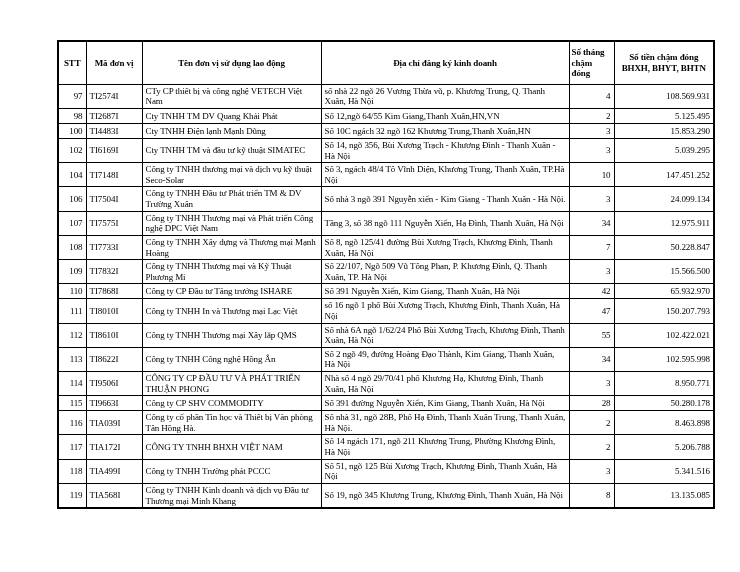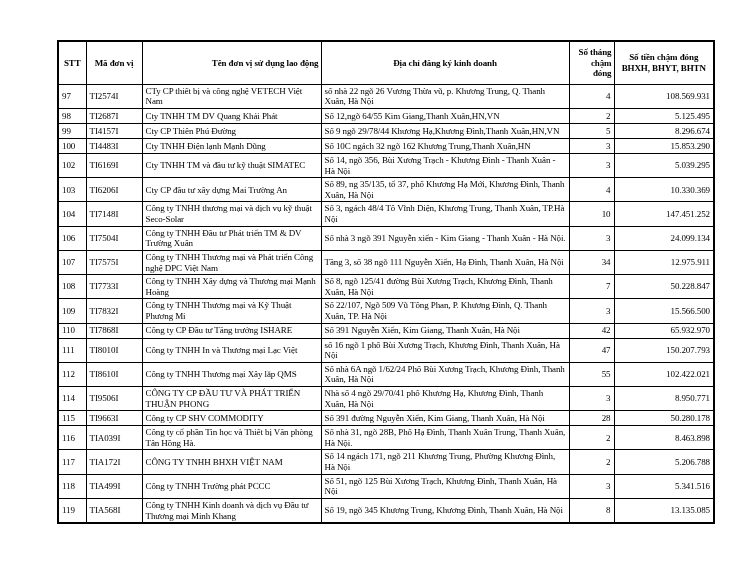--- a/index.html
+++ b/index.html
@@ -35,21 +35,21 @@
     overflow: hidden;
     word-wrap: break-word;
   }
   .debt-table thead th {
     font-weight: bold;
     text-align: center;
     padding: 5px 2px;
     height: 28px;
     vertical-align: middle;
   }
-  .col-stt   { text-align: left; }
+  .col-stt   { text-align: right; }
   .col-ma    { text-align: left; }
   .col-ten   { text-align: left; }
   .col-diachi{ text-align: left; }
   .col-thang { text-align: right; padding-right: 4px; }
   .col-tien  { text-align: right; padding-right: 4px; }
   .debt-table tbody td { height: 12px; }
 </style>
 </head>
 <body>
 
@@ -60,23 +60,23 @@
       <col style="width:56px">
       <col style="width:179px">
       <col style="width:248px">
       <col style="width:45px">
       <col style="width:100px">
     </colgroup>
     <thead>
       <tr>
         <th class="col-stt">STT</th>
         <th class="col-ma" style="text-align:center;">Mã đơn vị</th>
-        <th class="col-ten" style="text-align:right;">Tên đơn vị sử dụng lao động</th>
+        <th class="col-ten" style="text-align:center;">Tên đơn vị sử dụng lao động</th>
         <th class="col-diachi" style="text-align:center;">Địa chỉ đăng ký kinh doanh</th>
-        <th class="col-thang" style="text-align:right;">Số tháng chậm đóng</th>
+        <th class="col-thang" style="text-align:left;">Số tháng chậm đóng</th>
         <th class="col-tien" style="text-align:center;">Số tiền chậm đóng BHXH, BHYT, BHTN</th>
       </tr>
     </thead>
     <tbody>
 
     <tr class="">
         <td class="col-stt">97</td>
         <td class="col-ma">TI2574I</td>
         <td class="col-ten">CTy CP thiết bị và công nghệ VETECH Việt Nam</td>
         <td class="col-diachi">số nhà 22 ngõ 26 Vương Thừa vũ, p. Khương Trung, Q. Thanh Xuân, Hà Nội</td>
@@ -85,50 +85,34 @@
       </tr>
         <tr class="">
         <td class="col-stt">98</td>
         <td class="col-ma">TI2687I</td>
         <td class="col-ten">Cty TNHH TM DV Quang Khải Phát</td>
         <td class="col-diachi">Số 12,ngõ 64/55 Kim Giang,Thanh Xuân,HN,VN</td>
         <td class="col-thang">2</td>
         <td class="col-tien">5.125.495</td>
       </tr>
         <tr class="">
-        <td class="col-stt">99</td>
-        <td class="col-ma">TI4157I</td>
-        <td class="col-ten">Cty CP Thiên Phú Đường</td>
-        <td class="col-diachi">Số 9 ngõ 29/78/44 Khương Hạ,Khương Đình,Thanh Xuân,HN,VN</td>
-        <td class="col-thang">5</td>
-        <td class="col-tien">8.296.674</td>
-      </tr>
-        <tr class="">
         <td class="col-stt">100</td>
         <td class="col-ma">TI4483I</td>
         <td class="col-ten">Cty TNHH Điện lạnh Mạnh Dũng</td>
         <td class="col-diachi">Số 10C ngách 32 ngõ 162 Khương Trung,Thanh Xuân,HN</td>
         <td class="col-thang">3</td>
         <td class="col-tien">15.853.290</td>
       </tr>
         <tr class="">
         <td class="col-stt">102</td>
         <td class="col-ma">TI6169I</td>
         <td class="col-ten">Cty TNHH TM và đầu tư kỹ thuật SIMATEC</td>
         <td class="col-diachi">Số 14, ngõ 356, Bùi Xương Trạch - Khương Đình - Thanh Xuân - Hà Nội</td>
         <td class="col-thang">3</td>
         <td class="col-tien">5.039.295</td>
-      </tr>
-        <tr class="">
-        <td class="col-stt">103</td>
-        <td class="col-ma">TI6206I</td>
-        <td class="col-ten">Cty CP đầu tư xây dựng Mai Trường An</td>
-        <td class="col-diachi">Số 89, ng 35/135, tổ 37, phố Khương Hạ Mới, Khương Đình, Thanh Xuân, Hà Nội</td>
-        <td class="col-thang">4</td>
-        <td class="col-tien">10.330.369</td>
       </tr>
         <tr class="">
         <td class="col-stt">104</td>
         <td class="col-ma">TI7148I</td>
         <td class="col-ten">Công ty TNHH thương mại và dịch vụ kỹ thuật Seco-Solar</td>
         <td class="col-diachi">Số 3, ngách 48/4 Tô Vĩnh Diện, Khương Trung, Thanh Xuân, TP.Hà Nội</td>
         <td class="col-thang">10</td>
         <td class="col-tien">147.451.252</td>
       </tr>
         <tr class="">
@@ -181,20 +165,28 @@
       </tr>
         <tr class="">
         <td class="col-stt">112</td>
         <td class="col-ma">TI8610I</td>
         <td class="col-ten">Công ty TNHH Thương mại Xây lắp QMS</td>
         <td class="col-diachi">Số nhà 6A ngõ 1/62/24 Phố Bùi Xương Trạch, Khương Đình, Thanh Xuân, Hà Nội</td>
         <td class="col-thang">55</td>
         <td class="col-tien">102.422.021</td>
       </tr>
         <tr class="">
+        <td class="col-stt">113</td>
+        <td class="col-ma">TI8622I</td>
+        <td class="col-ten">Công ty TNHH Công nghệ Hồng Ân</td>
+        <td class="col-diachi">Số 2 ngõ 49, đường Hoàng Đạo Thành, Kim Giang, Thanh Xuân, Hà Nội</td>
+        <td class="col-thang">34</td>
+        <td class="col-tien">102.595.998</td>
+      </tr>
+        <tr class="">
         <td class="col-stt">114</td>
         <td class="col-ma">TI9506I</td>
         <td class="col-ten">CÔNG TY CP ĐẦU TƯ VÀ PHÁT TRIỂN THUẬN PHONG</td>
         <td class="col-diachi">Nhà số 4 ngõ 29/70/41 phố Khương Hạ, Khương Đình, Thanh Xuân, Hà Nội</td>
         <td class="col-thang">3</td>
         <td class="col-tien">8.950.771</td>
       </tr>
         <tr class="">
         <td class="col-stt">115</td>
         <td class="col-ma">TI9663I</td>

